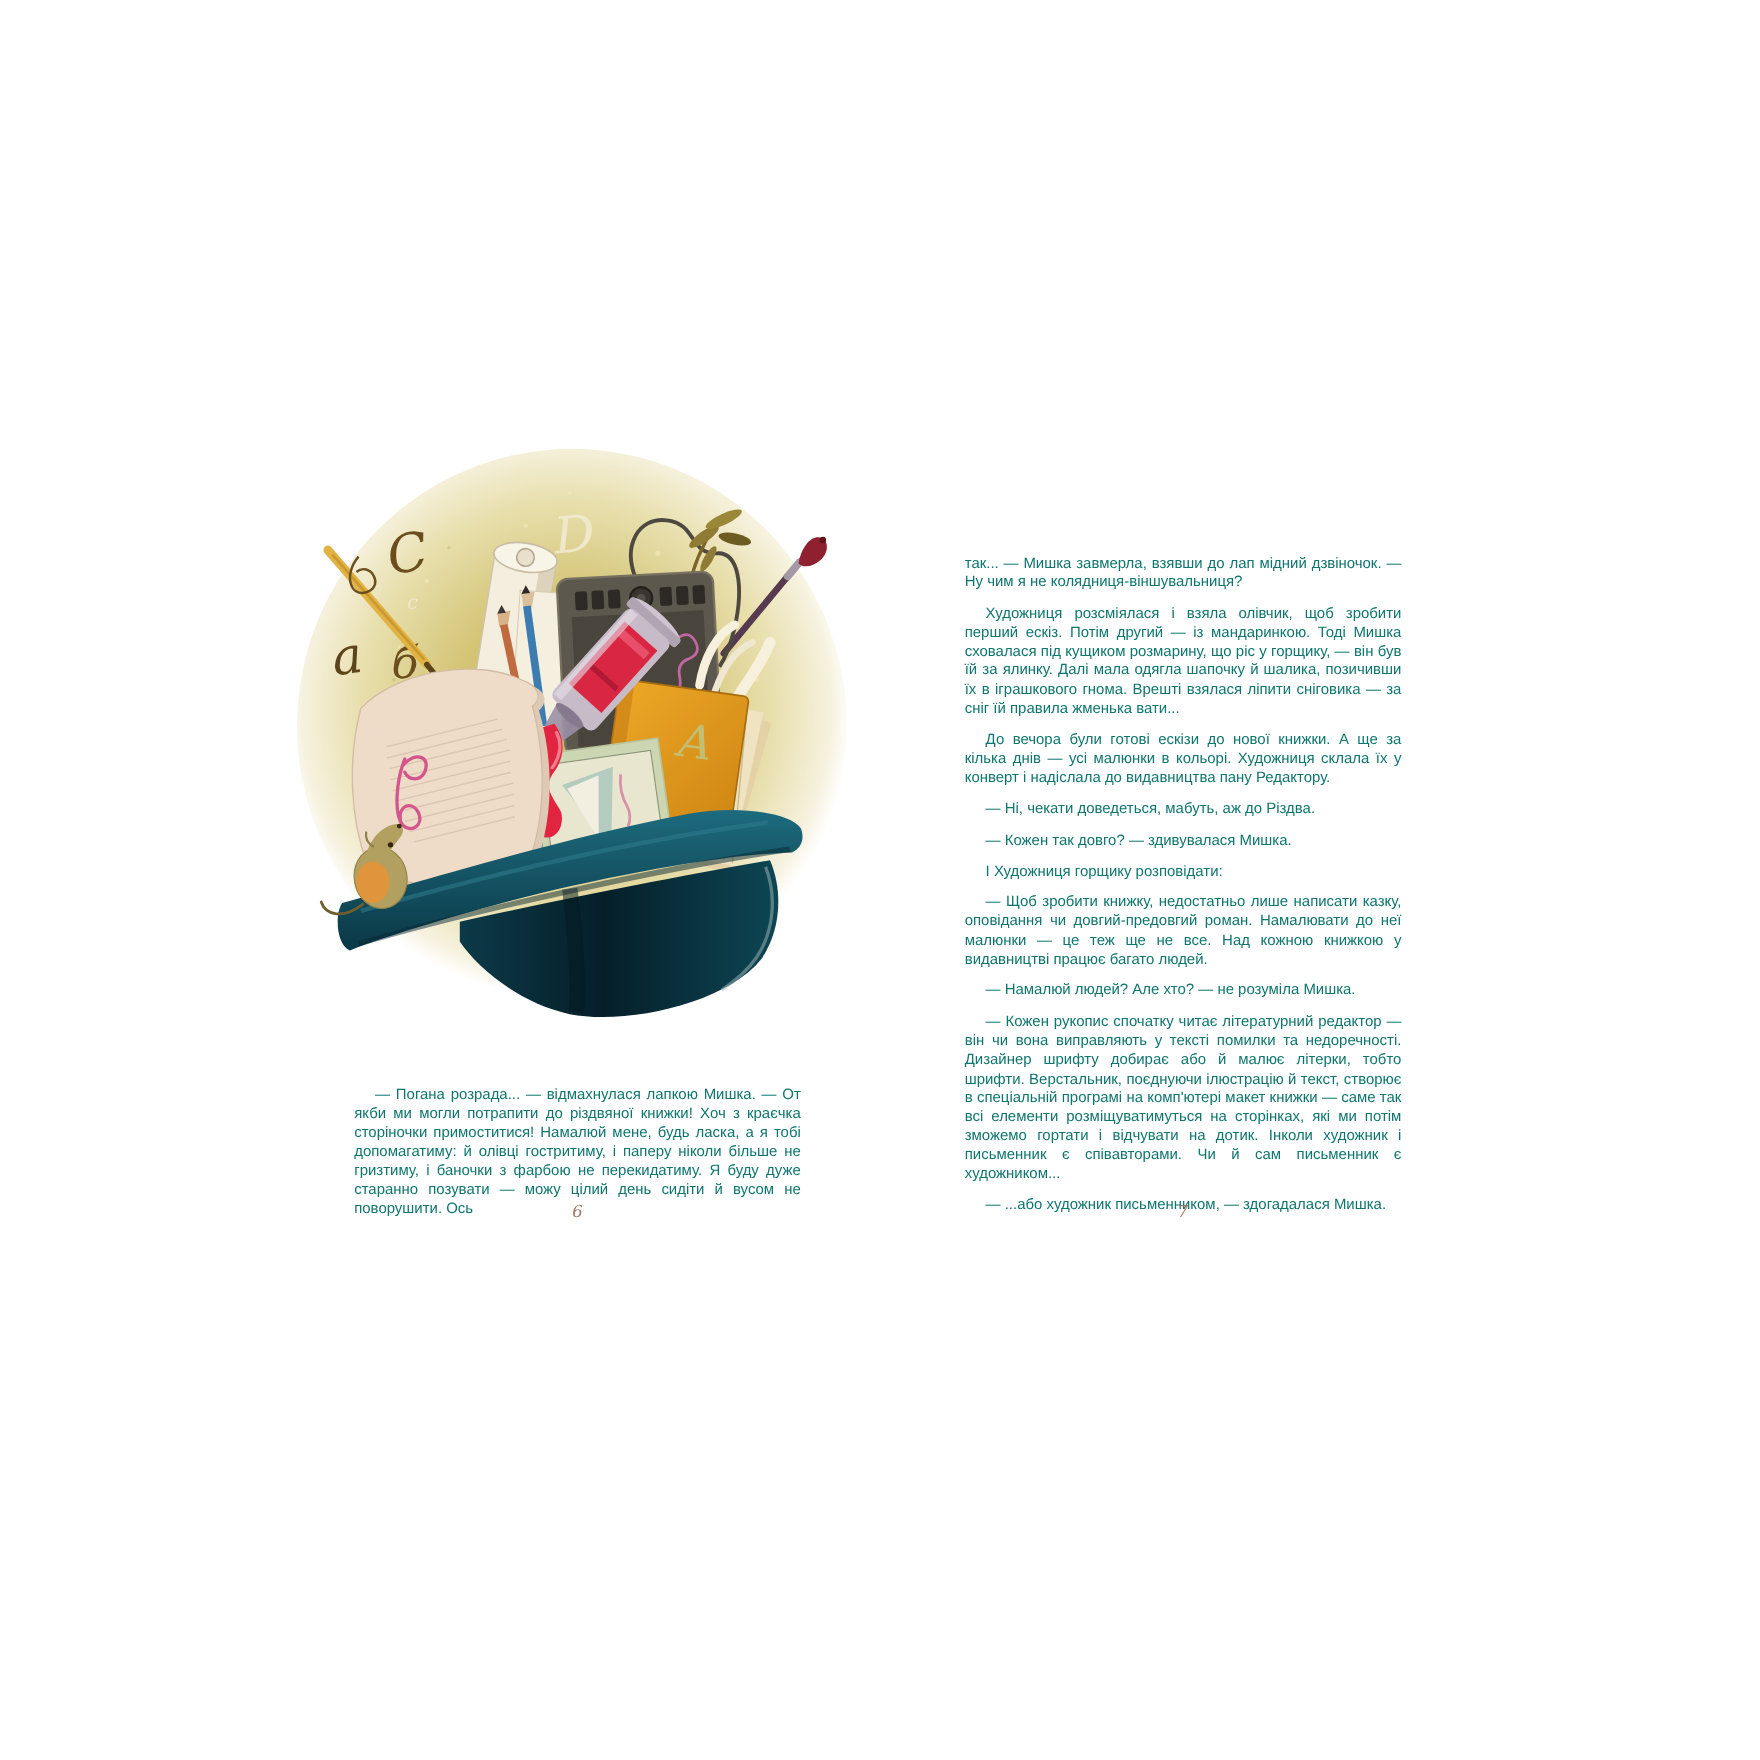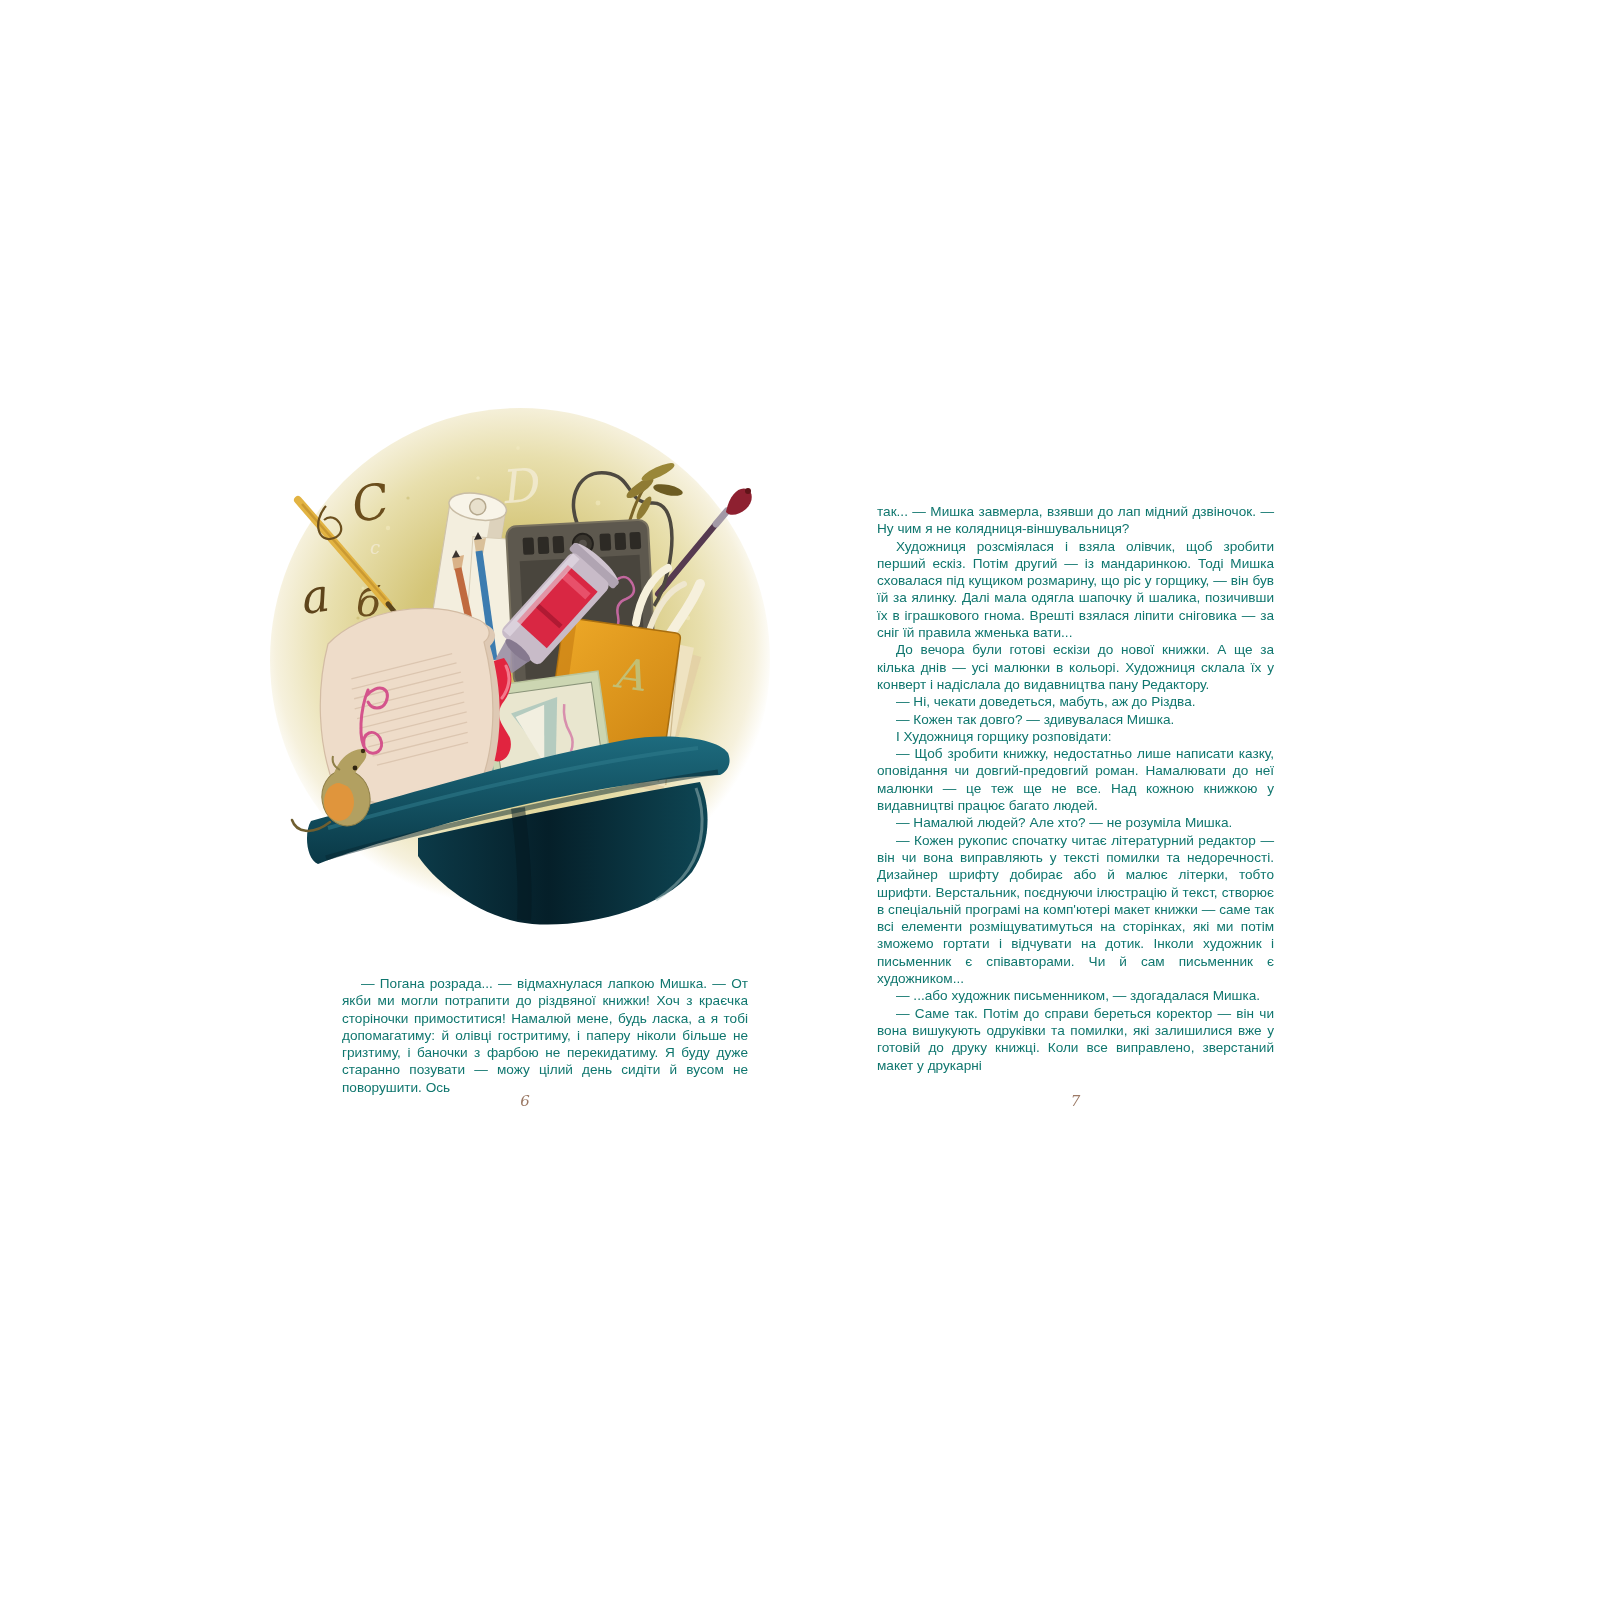--- a/index.html
+++ b/index.html
@@ -2,24 +2,24 @@
 <html lang="uk"><head>
 <meta charset="utf-8">
 <style>
   html,body{margin:0;padding:0;background:#ffffff;}
   .canvas{
     position:relative;width:1600px;height:1600px;background:#ffffff;
     font-family:"Liberation Sans",sans-serif;overflow:hidden;margin:0 auto;
   }
   .illo{position:absolute;left:268px;top:408px;width:515px;height:530px;}
   .textcol{position:absolute;color:#0f766e;font-size:13.6px;line-height:17.3px;text-align:justify;}
-  .text-left{left:342px;top:975px;width:406px;}
+  .text-left{left:322px;top:975px;width:406px;}
   .text-right{left:877px;top:503px;width:397px;}
   .para{margin:0;padding:0;}
-  .ind{text-indent:19px;}
+  .ind{text-indent:19px;margin-top:11px;}
   .pagenum{position:absolute;font-family:"DejaVu Serif",serif;font-size:15px;font-style:italic;color:#9c7a66;text-align:center;}
   .pn-left{left:322px;top:1092px;width:406px;}
   .pn-right{left:877px;top:1092px;width:397px;}
   .cursive{font-family:"DejaVu Serif",serif;font-style:italic;}
 </style>
 </head>
 <body>
 
 <div class="canvas">
 
@@ -237,17 +237,16 @@
     <p class="para">так... — Мишка завмерла, взявши до лап мідний дзвіночок. — Ну чим я не колядниця-віншувальниця?</p>
     <p class="para ind">Художниця розсміялася і взяла олівчик, щоб зробити перший ескіз. Потім другий — із мандаринкою. Тоді Мишка сховалася під кущиком розмарину, що ріс у горщику, — він був їй за ялинку. Далі мала одягла шапочку й шалика, позичивши їх в іграшкового гнома. Врешті взялася ліпити сніговика — за сніг їй правила жменька вати...</p>
     <p class="para ind">До вечора були готові ескізи до нової книжки. А ще за кілька днів — усі малюнки в кольорі. Художниця склала їх у конверт і надіслала до видавництва пану Редактору.</p>
     <p class="para ind">— Ні, чекати доведеться, мабуть, аж до Різдва.</p>
     <p class="para ind">— Кожен так довго? — здивувалася Мишка.</p>
     <p class="para ind">І Художниця горщику розповідати:</p>
     <p class="para ind">— Щоб зробити книжку, недостатньо лише написати казку, оповідання чи довгий-предовгий роман. Намалювати до неї малюнки — це теж ще не все. Над кожною книжкою у видавництві працює багато людей.</p>
     <p class="para ind">— Намалюй людей? Але хто? — не розуміла Мишка.</p>
     <p class="para ind">— Кожен рукопис спочатку читає літературний редактор — він чи вона виправляють у тексті помилки та недоречності. Дизайнер шрифту добирає або й малює літерки, тобто шрифти. Верстальник, поєднуючи ілюстрацію й текст, створює в спеціальній програмі на комп'ютері макет книжки — саме так всі елементи розміщуватимуться на сторінках, які ми потім зможемо гортати і відчувати на дотик. Інколи художник і письменник є співавторами. Чи й сам письменник є художником...</p>
     <p class="para ind">— ...або художник письменником, — здогадалася Мишка.</p>
-    <p class="para ind">— Саме так. Потім до справи береться коректор — він чи вона вишукують одруківки та помилки, які залишилися вже у готовій до друку книжці. Коли все виправлено, зверстаний макет у друкарні</p>
   </div>
   <div class="pagenum pn-right">7</div>
 
 </div>
 
 </body></html>

